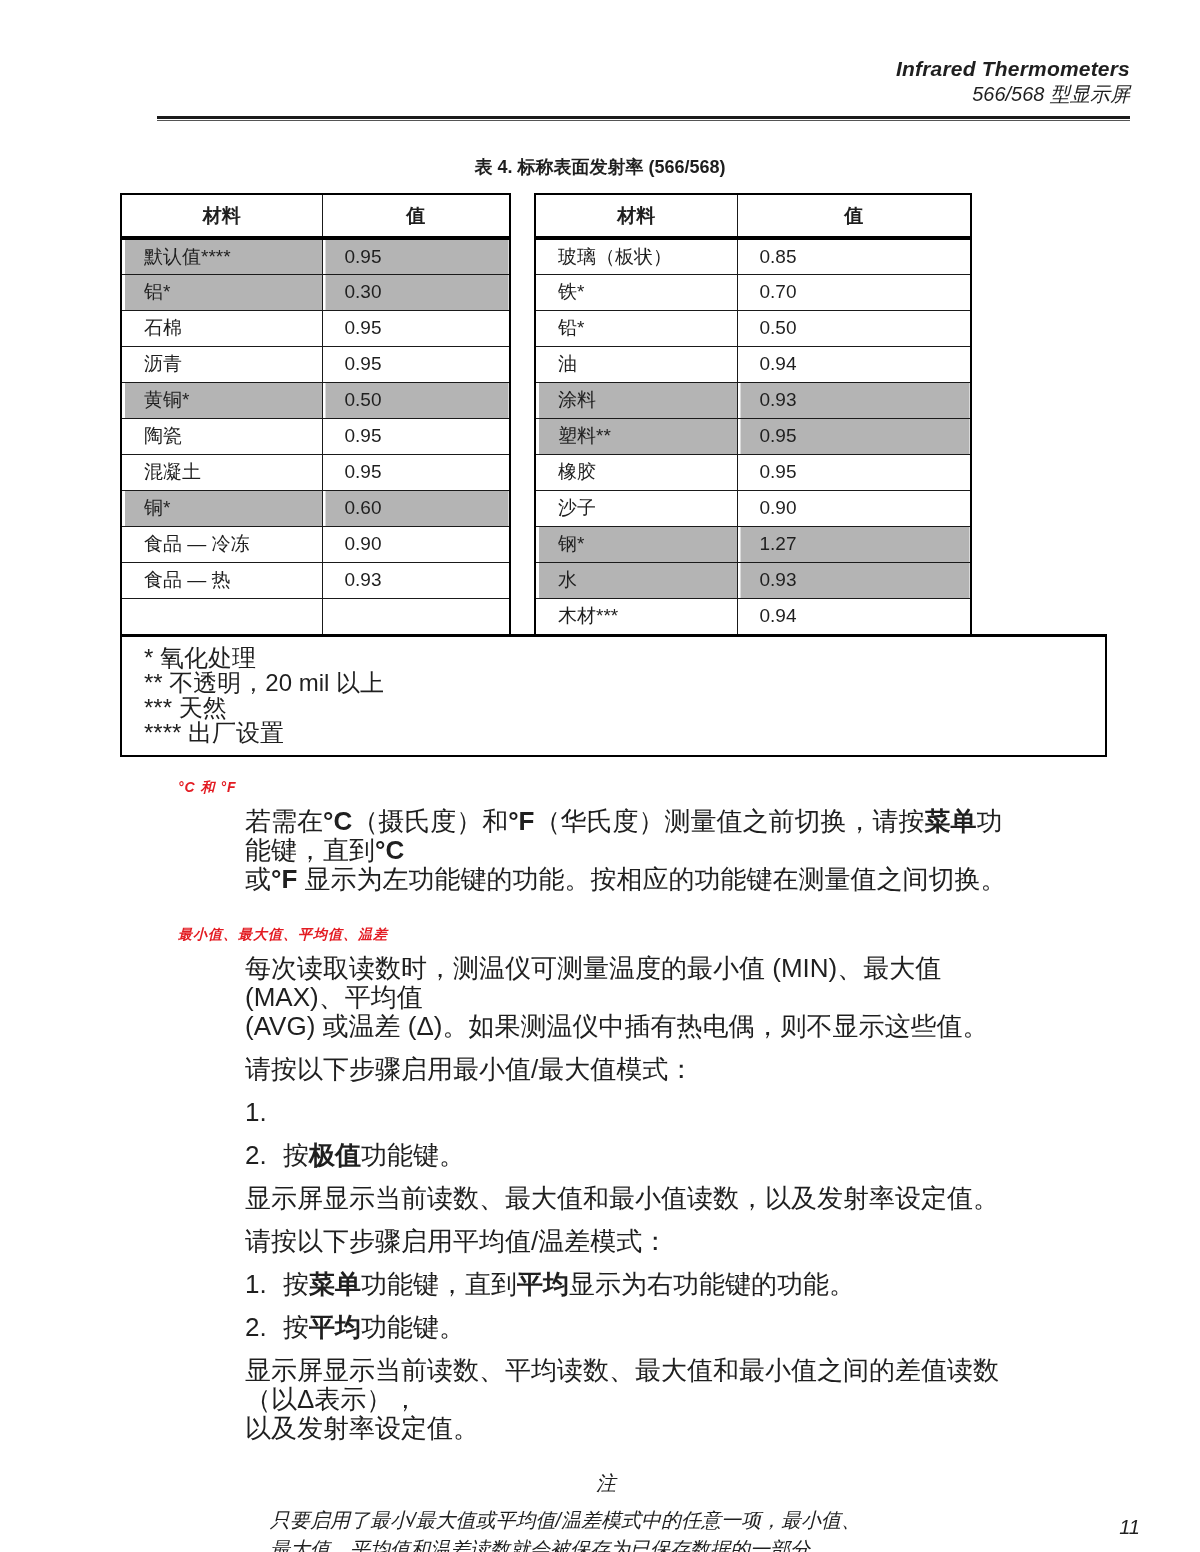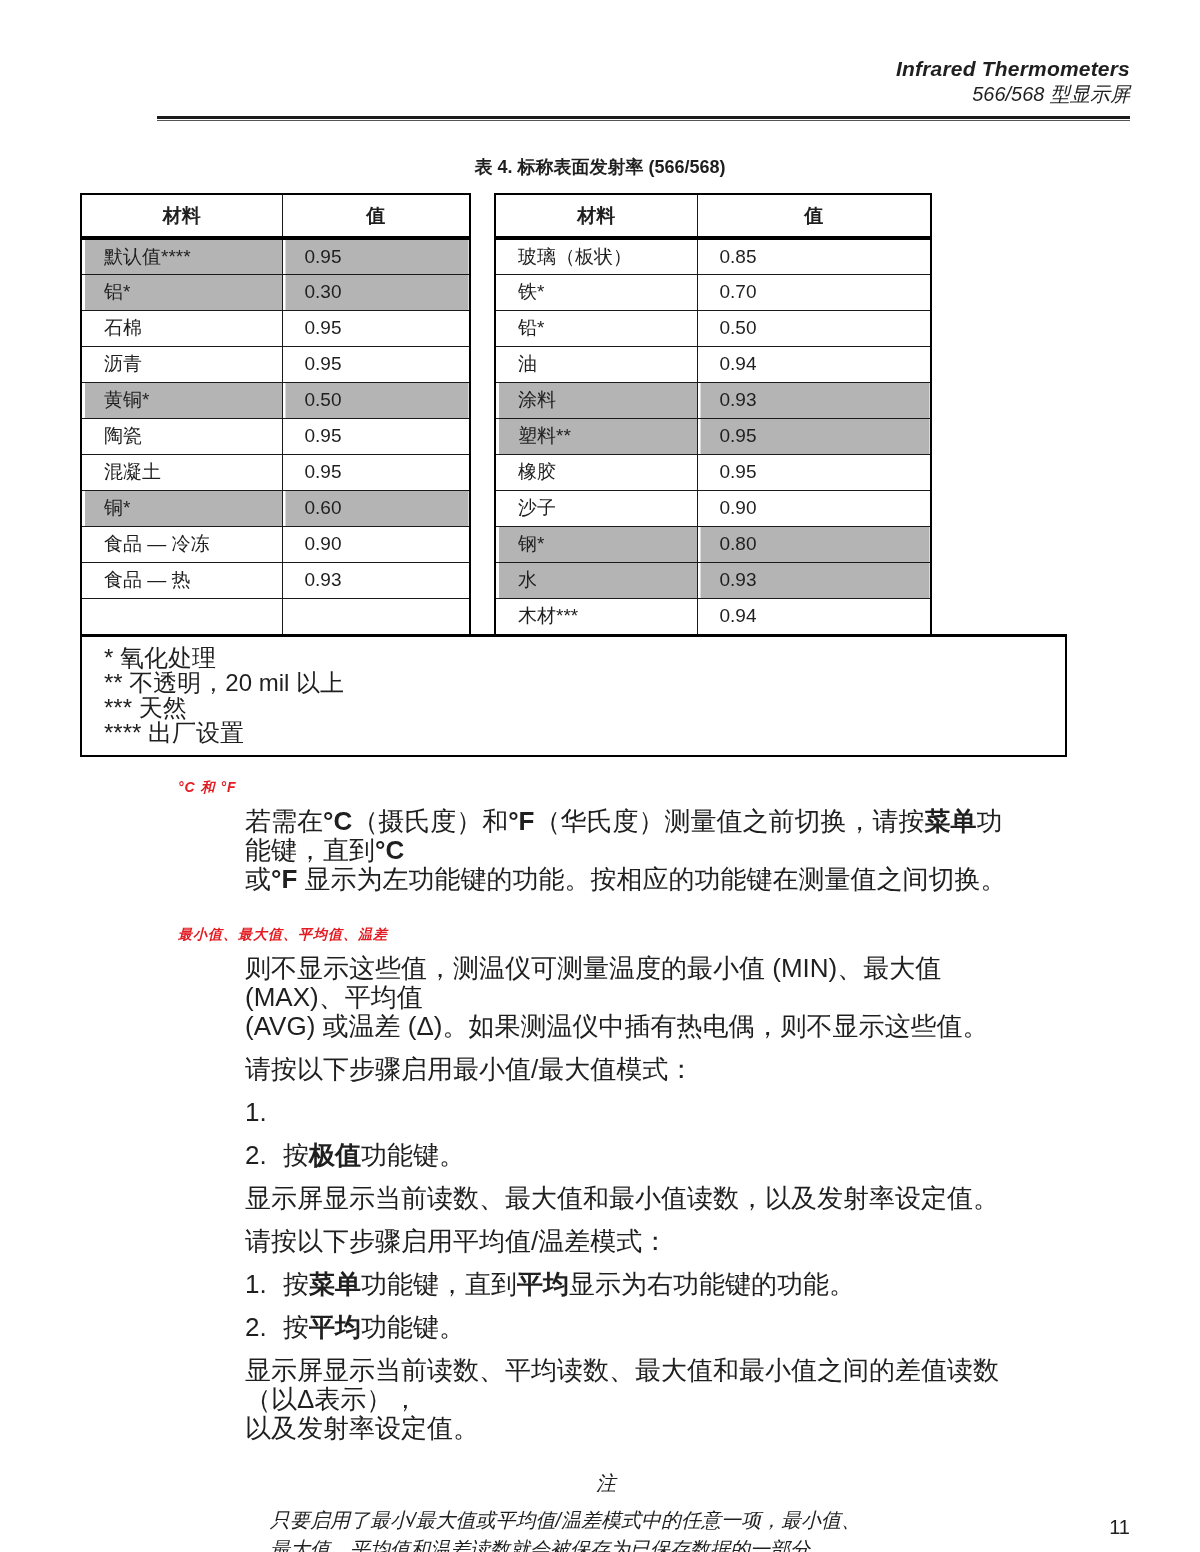--- a/index.html
+++ b/index.html
@@ -21,21 +21,21 @@
 
   
   .doc-header{margin:56px 70px 0 157px;text-align:right;}
   .h-title{font-size:21px;font-weight:bold;font-style:italic;line-height:26px;letter-spacing:.2px;}
   .h-sub{font-size:20px;font-style:italic;line-height:25px;}
   .h-rule{margin-top:9px;height:5px;border-top:3px solid #1b1b1b;border-bottom:1px solid #555;}
 
   
   .caption{margin:34px 176px 14px 176px;width:848px;text-align:center;
            font-size:18px;font-weight:bold;}
-  .emis{margin-left:80px;width:987px;}
+  .emis{margin-left:120px;width:987px;}
   .subtables{display:flex;border-bottom:2px solid #000;}
   table.sub{border-collapse:collapse;table-layout:fixed;}
   table.sub.left{width:389px;}
   table.sub.right{width:436px;}
   table.sub{border:2px solid #000;border-bottom:none;}
   .tgap{width:23px;background:#fff;}
   table.sub th{
     height:44px;font-size:19px;font-weight:bold;text-align:center;
     border-bottom:4px solid #000;background:#fff;padding:0;
   }
@@ -63,21 +63,21 @@
   }
   .body-block{margin-left:67px;width:763px;font-size:26px;line-height:29px;}
   .b{font-weight:bold;}
   p.body-p{margin:0 0 14px 0;}
   .step{display:flex;margin:0 0 14px 0;}
   .step-num{width:38px;flex:0 0 38px;}
   .note{margin:26px 0 0 92px;width:672px;font-style:italic;
         font-size:20px;line-height:29px;}
   .note-title{text-align:center;margin-bottom:8px;}
 
-  .page-number{position:absolute;right:70px;top:1460px;font-size:20px;}
+  .page-number{position:absolute;right:60px;top:1460px;font-size:20px;font-style:italic;}
 </style>
 </head>
 <body>
 
 <div class="page">
 
   <header class="doc-header">
     <div class="h-title">Infrared Thermometers</div>
     <div class="h-sub">566/568 型显示屏</div>
     <div class="h-rule"></div>
@@ -185,21 +185,21 @@
             <tr>
               <td>橡胶</td>
               <td>0.95</td>
             </tr>
             <tr>
               <td>沙子</td>
               <td>0.90</td>
             </tr>
             <tr class="hl">
               <td>钢*</td>
-              <td>0.80</td>
+              <td>1.27</td>
             </tr>
             <tr class="hl">
               <td>水</td>
               <td>0.93</td>
             </tr>
             <tr>
               <td>木材***</td>
               <td>0.94</td>
             </tr>
           </tbody>
@@ -215,21 +215,21 @@
 
   <main class="content">
 
     <h2 class="sec-h"><span>°C 和 °F</span></h2>
     <div class="body-block">
       <p class="body-p"><span>若需在</span><span class="b">°C</span><span>（摄氏度）和</span><span class="b">°F</span><span>（华氏度）测量值之前切换，请按</span><span class="b">菜单</span><span>功能键，直到</span><span class="b">°C</span><br><span>或</span><span class="b">°F</span><span> 显示为左功能键的功能。按相应的功能键在测量值之间切换。</span></p>
     </div>
 
     <h2 class="sec-h" style="margin-top:32px"><span>最小值、最大值、平均值、温差</span></h2>
     <div class="body-block">
-      <p class="body-p"><span>则不显示这些值，测温仪可测量温度的最小值 (MIN)、最大值 (MAX)、平均值</span><br><span>(AVG) 或温差 (Δ)。如果测温仪中插有热电偶，则不显示这些值。</span></p>
+      <p class="body-p"><span>每次读取读数时，测温仪可测量温度的最小值 (MIN)、最大值 (MAX)、平均值</span><br><span>(AVG) 或温差 (Δ)。如果测温仪中插有热电偶，则不显示这些值。</span></p>
       <p class="body-p">请按以下步骤启用最小值/最大值模式：</p>
       <div id="steps-minmax">
           <div class="step">
             <span class="step-num">1.</span>
           </div>
           <div class="step">
             <span class="step-num">2.</span>
             <span><span>按</span><span class="b">极值</span><span>功能键。</span></span>
           </div>
         </div>

